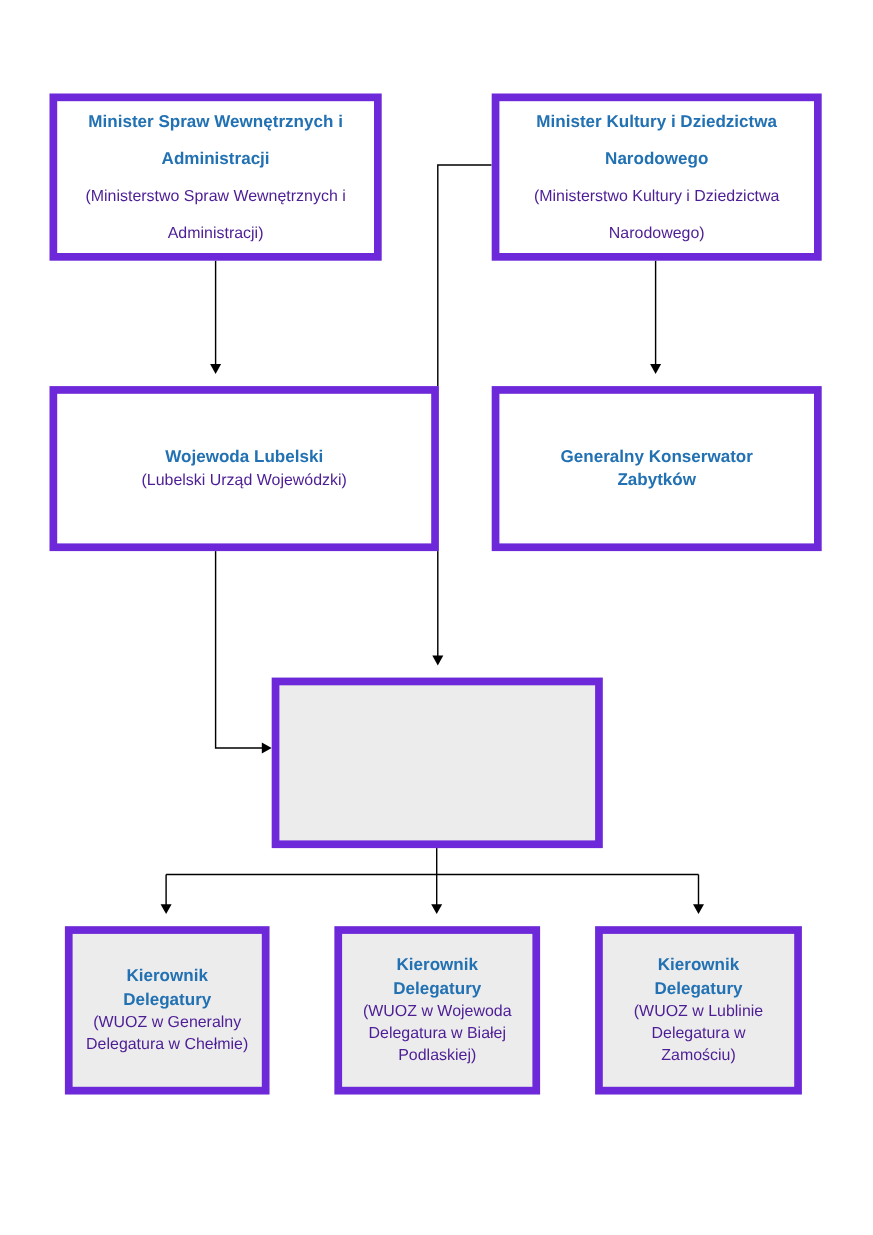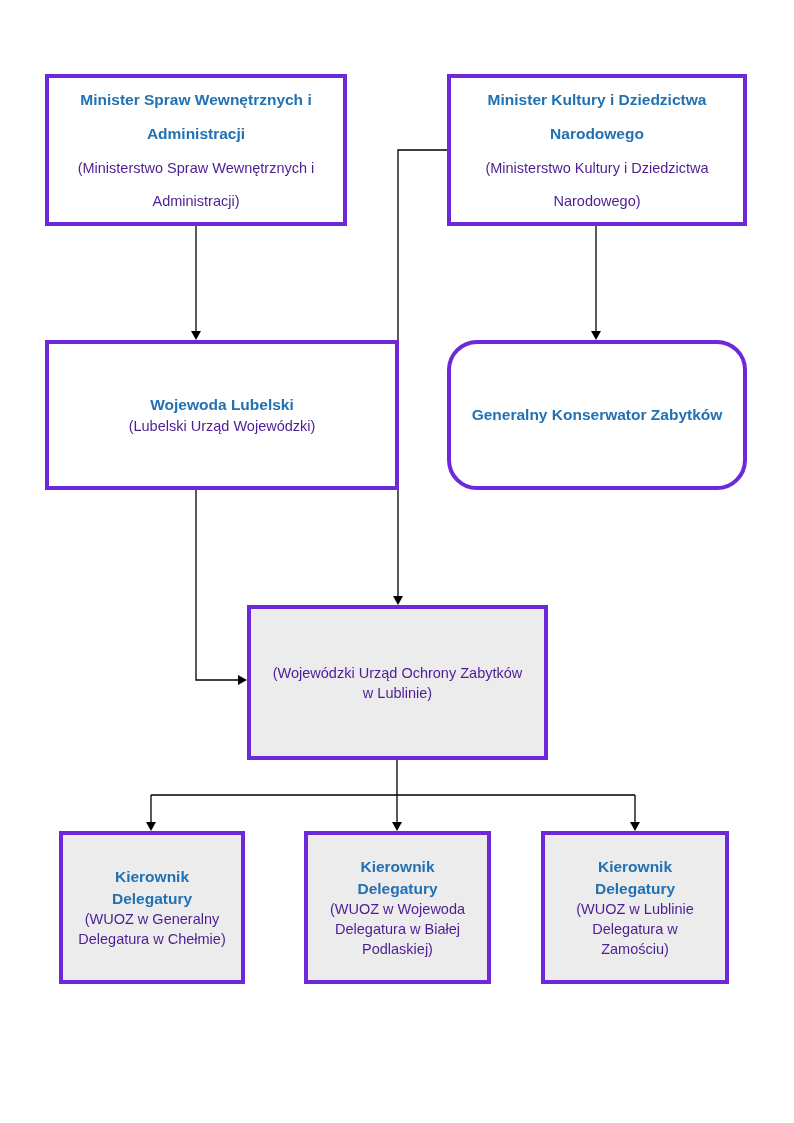--- a/index.html
+++ b/index.html
@@ -18,49 +18,50 @@
   .arrows {
     position: absolute;
     left: 0; top: 0;
     width: 794px; height: 1123px;
     z-index: 1;
     pointer-events: none;
   }
   .node {
     position: absolute;
     box-sizing: border-box;
-    border: 4px solid #6d28d9;
+    border: 7px solid #6d28d9;
     background: #ffffff;
     display: flex;
     flex-direction: column;
     align-items: center;
     justify-content: center;
     text-align: center;
     z-index: 2;
     padding: 8px 18px;
+    margin-top: 11px;
   }
   .node.grey { background: #ececec; }
   .title {
     color: #2271b3;
     font-weight: bold;
     font-size: 15.5px;
   }
   .subtitle {
     color: #4c1d95;
     font-size: 14.5px;
   }
   .loose .title, .loose .subtitle { line-height: 2.25; }
   .tight .title, .tight .subtitle { line-height: 1.38; }
   .narrow { max-width: 250px; }
 
   
   #box-mswia    { left: 45px;  top: 74px;  width: 302px; height: 152px; }
   #box-mkidn    { left: 447px; top: 74px;  width: 300px; height: 152px; }
   #box-wojewoda { left: 45px;  top: 340px; width: 354px; height: 150px; }
-  #box-gkz      { left: 447px; top: 340px; width: 300px; height: 150px; border-radius: 30px; }
+  #box-gkz      { left: 447px; top: 340px; width: 300px; height: 150px; }
   #box-lwkz     { left: 247px; top: 605px; width: 301px; height: 155px; }
   #box-chelm    { left: 59px;  top: 831px; width: 186px; height: 153px; padding: 8px 12px; }
   #box-biala    { left: 304px; top: 831px; width: 187px; height: 153px; padding: 8px 12px; }
   #box-zamosc   { left: 541px; top: 831px; width: 188px; height: 153px; padding: 8px 12px; }
 </style>
 </head>
 <body>
 
 <div class="canvas">
 
@@ -101,21 +102,20 @@
   <div class="node tight" id="box-wojewoda">
     <span class="title">Wojewoda Lubelski</span>
     <span class="subtitle">(Lubelski Urząd Wojewódzki)</span>
   </div>
 
   <div class="node tight" id="box-gkz">
     <span class="title">Generalny Konserwator Zabytków</span>
   </div>
 
   <div class="node tight grey" id="box-lwkz">
-    <span class="subtitle narrow">(Wojewódzki Urząd Ochrony Zabytków w Lublinie)</span>
   </div>
 
   <div class="node tight grey" id="box-chelm">
     <span class="title">Kierownik Delegatury</span>
     <span class="subtitle">(WUOZ w Generalny Delegatura w Chełmie)</span>
   </div>
 
   <div class="node tight grey" id="box-biala">
     <span class="title">Kierownik Delegatury</span>
     <span class="subtitle">(WUOZ w Wojewoda Delegatura w Białej Podlaskiej)</span>

